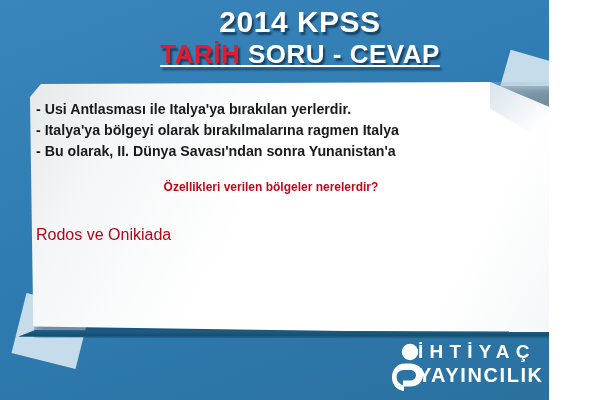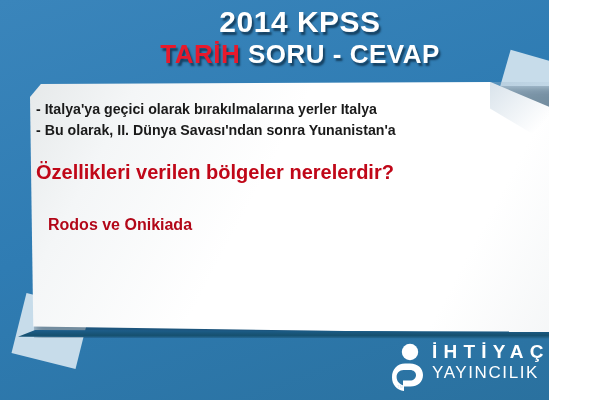--- a/index.html
+++ b/index.html
@@ -42,20 +42,21 @@
   }
   .title-line2 {
     margin: 0;
     padding-top: 3px;
     font-size: 26px;
     font-weight: bold;
     letter-spacing: 0.5px;
     color: #ffffff;
     text-shadow: 2px 3px 2px rgba(12,44,70,0.75);
     line-height: 1.05;
+    text-decoration: underline;
   }
   .title-accent {
     color: #e8192c;
     text-shadow: 2px 3px 2px rgba(12,44,70,0.75);
   }
 
   
   .fold-tr {
     position: absolute;
     z-index: 2;
@@ -159,29 +160,30 @@
   }
   .bullets li {
     font-size: 14.2px;
     font-weight: bold;
     color: #1a1a1a;
     line-height: 1.40;
     margin: 0 0 1px 0;
   }
   .question {
     margin: 18px 0 11px 0;
-    font-size: 20px;
+    font-size: 12px;
     font-weight: bold;
     color: #c00718;
     line-height: 1.3;
+    text-align: center;
   }
   .answer {
-    margin: 30px 0 0 12px;
+    margin: 30px 0 0 0;
     font-size: 16px;
-    font-weight: bold;
+    font-weight: normal;
     color: #b20718;
     line-height: 1.3;
   }
 
   
   .logo {
     position: absolute;
     z-index: 8;
     top: 340px;
     left: 392px;
@@ -190,35 +192,35 @@
   }
   .logo-mark {
     position: absolute;
     top: 2px;
     left: 0px;
     width: 34px;
     height: 50px;
   }
   .logo-text {
     position: absolute;
-    left: 40px;
+    left: 26px;
     top: 0px;
   }
   .logo-word1 {
     margin: 0;
     font-size: 19px;
     font-weight: bold;
     color: #ffffff;
     letter-spacing: 6.2px;
     line-height: 1.25;
   }
   .logo-word2 {
     margin: 0;
-    font-size: 17px;
-    font-weight: normal;
+    font-size: 20px;
+    font-weight: bold;
     color: #ffffff;
     letter-spacing: 1.6px;
     line-height: 1.1;
   }
   .logo-tm {
     position: absolute;
     left: 5px;
     top: 44px;
     font-size: 4px;
     color: #cfe3f0;
@@ -238,21 +240,22 @@
     <div class="title-line2"><span class="title-accent">TARİH</span><span> SORU - CEVAP</span></div>
   </div>
 
   <div class="card-shadow"></div>
   <div class="card"></div>
   <div class="card-crease"></div>
   <div class="card-underline"></div>
 
   <div class="card-body">
     <ul class="bullets">
-      <li>- Italya'ya geçici olarak bırakılmalarına yerler Italya</li>
+      <li>- Usi Antlasması ile Italya'ya bırakılan yerlerdir.</li>
+      <li>- Italya'ya bölgeyi olarak bırakılmalarına ragmen Italya</li>
       <li>- Bu olarak, II. Dünya Savası'ndan sonra Yunanistan'a</li>
     </ul>
     <p class="question">Özellikleri verilen bölgeler nerelerdir?</p>
     <p class="answer">Rodos ve Onikiada</p>
   </div>
 
   <div class="logo">
     <div class="logo-mark">
       <svg width="34" height="50" viewBox="0 0 34 50" xmlns="http://www.w3.org/2000/svg">
         <circle cx="18" cy="10" r="8.2" fill="#ffffff"></circle>

